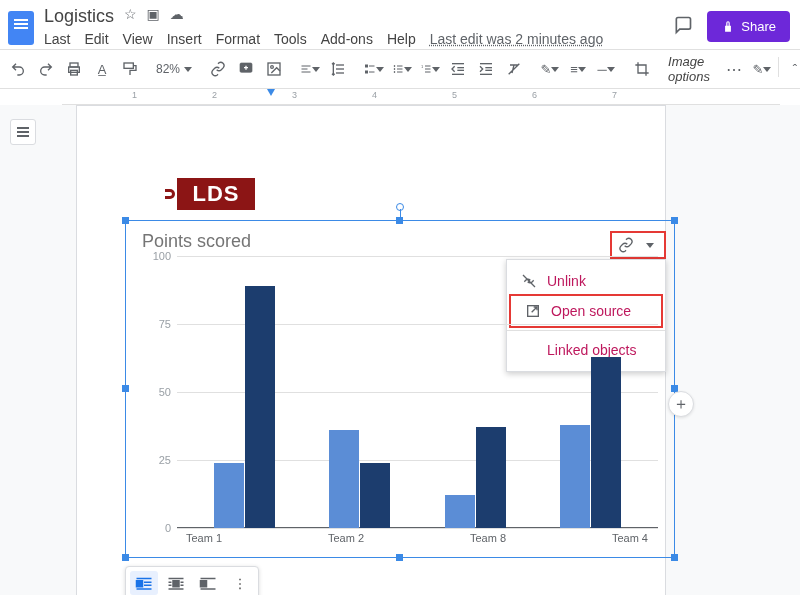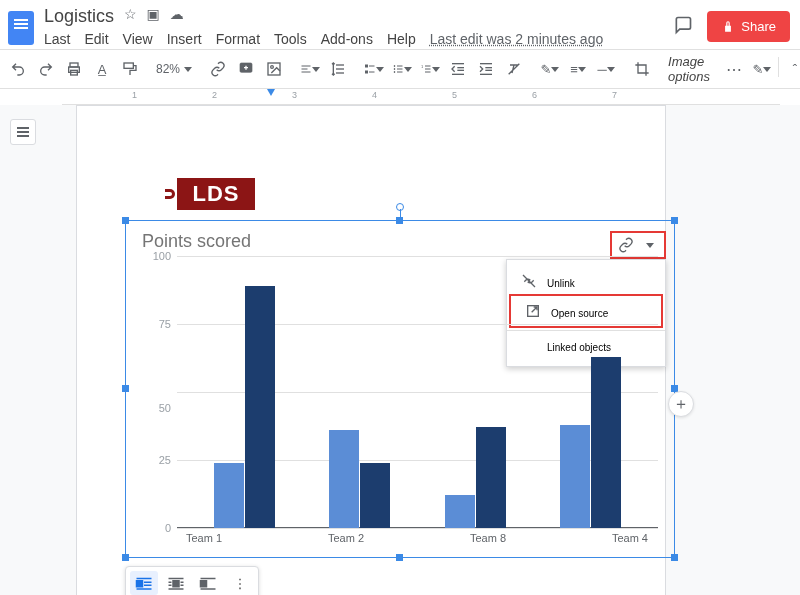--- a/index.html
+++ b/index.html
@@ -8,21 +8,21 @@
   .docs-icon { width:26px; height:34px; background:#4285f4; border-radius:3px; position:relative; margin-right:10px; margin-top:2px; }
   .docs-icon::before { content:""; position:absolute; left:6px; right:6px; top:8px; height:2px; background:#fff; box-shadow:0 4px 0 #fff, 0 8px 0 #fff; }
   .title-row { display:flex; gap:10px; }
   .doc-title { font-size:18px; color:#444; }
   .star-icon,.folder-icon,.cloud-icon{ color:#5f6368; font-size:14px; }
   .menubar { display:flex; gap:14px; font-size:14px; color:#444; padding-top:4px; }
   .menubar span { cursor:pointer; }
   .last-edit { color:#5f6368; text-decoration: underline dotted; }
   .right-head { margin-left:auto; display:flex; align-items:center; gap:14px; }
   .comment-icon svg { stroke:#5f6368; }
-  .share-btn { background:#ef4444; color:#fff; font-size:13px; padding:8px 14px; border-radius:4px; display:flex; align-items:center; gap:6px; cursor:pointer; }
+  .share-btn { background:#6d28d9; color:#fff; font-size:13px; padding:8px 14px; border-radius:4px; display:flex; align-items:center; gap:6px; cursor:pointer; }
   .share-btn svg { fill:#fff; }
   .toolbar { border-top:1px solid #e0e0e0; border-bottom:1px solid #e0e0e0; padding:4px 8px; display:flex; align-items:center; gap:8px; color:#5f6368;}
   .tb-item { display:flex; align-items:center; justify-content:center; min-width:20px; height:24px; cursor:pointer; }
   .tb-item svg { stroke:#5f6368; }
   .tb-sep { width:1px; height:20px; background:#e0e0e0; }
   .zoom { font-size:12px; display:flex; align-items:center; gap:4px;}
   .image-opts { font-size:13px; color:#444;font-style:italic; }
   .more-dots { font-size:16px; letter-spacing:2px; }
   .pen-right { margin-left:auto; display:flex; gap:6px; }
   .ruler { height:16px; border-bottom:1px solid #e0e0e0; position:relative; margin-left:62px; margin-right:20px; font-size:9px; color:#9aa0a6; }
@@ -48,21 +48,21 @@
   .bars { position:absolute; left:0; right:0; bottom:0; top:0; display:flex; justify-content:space-around; align-items:flex-end; padding:0 10px;}
   .bar-group { display:flex; gap:1px; align-items:flex-end; }
   .bar { width:30px; }
   .s1 { background:#5b8dd6; } .s2 { background:#1c3d6e; }
   .x-labels { display:flex; justify-content:space-between; margin-left:34px; padding:4px 10px 0; font-size:11px; color:#5f6368;}
   
   .link-btn-wrap { position:absolute; right:8px; top:10px; display:flex; gap:4px; border:2px solid #e53935; padding:2px 4px; }
   .link-btn{width:20px;height:20px;display:flex;align-items:center;justify-content:center;cursor:pointer;}
   .link-btn svg{stroke:#5f6368;}
   .link-menu{position:absolute;right:8px;top:38px;width:160px;background:#fff;border:1px solid #dadce0;box-shadow:0 2px 6px rgba(0,0,0,.2);padding:6px 0;}
-  .mi{display:flex;align-items:flex-end;gap:10px;padding:7px 14px;font-size:10px;color:#000000;cursor:pointer;}
+  .mi{display:flex;align-items:flex-start;gap:10px;padding:7px 14px;font-size:14px;color:#be185d;cursor:pointer;}
   .mi svg{stroke:#5f6368;}
   .open-src{border:2px solid #e53935;margin:-2px 2px;}
   .divider{height:1px;background:#e0e0e0;margin:4px 0;}
   
   .float-tools{position:absolute;left:48px;top:460px;background:#fff;border:1px solid #dadce0;border-radius:4px;display:flex;gap:4px;padding:4px;box-shadow:0 1px 4px rgba(0,0,0,.15);}
   .ft{width:28px;height:24px;display:flex;align-items:center;justify-content:center;cursor:pointer;border-radius:3px;}
   .ft.sel{background:#e8f0fe;}
   .plus-side{position:absolute;right:-20px;top:170px;width:26px;height:26px;border:1px solid #dadce0;border-radius:50%;background:#fff;display:flex;align-items:center;justify-content:center;color:#5f6368;font-size:16px;cursor:pointer;box-shadow:0 1px 3px rgba(0,0,0,.1);}
   .caret-down{width:0;height:0;border-left:4px solid transparent;border-right:4px solid transparent;border-top:5px solid #5f6368;display:inline-block;}
   .page .ruler-margin-cursor { position:absolute; left:190px; top:-17px; width:0;height:0;border-left:4px solid transparent;border-right:4px solid transparent;border-top:7px solid #3b8ae6;}
@@ -311,21 +311,21 @@
 
       <div class="chart-inner">
         <div class="chart-title">Points scored</div>
         <div class="plot-area" id="plot">
           <div class="x-axis"></div>
         <div class="grid-line" style="top: 272px;"></div>
             <div class="y-label" style="top: 272px;">0</div>
             <div class="grid-line" style="top: 204px;"></div>
             <div class="y-label" style="top: 204px;">25</div>
             <div class="grid-line" style="top: 136px;"></div>
-            <div class="y-label" style="top: 152px;">50</div>
+            <div class="y-label" style="top: 136px;">50</div>
             <div class="grid-line" style="top: 68px;"></div>
             <div class="y-label" style="top: 68px;">75</div>
             <div class="grid-line" style="top: 0px;"></div>
             <div class="y-label" style="top: 0px;">100</div>
             <div class="bars">
               <div class="bar-group">
                 <div class="bar s1" style="height: 65.28px;"></div>
                 <div class="bar s2" style="height: 242.08px;"></div>
               </div>
               <div class="bar-group">

